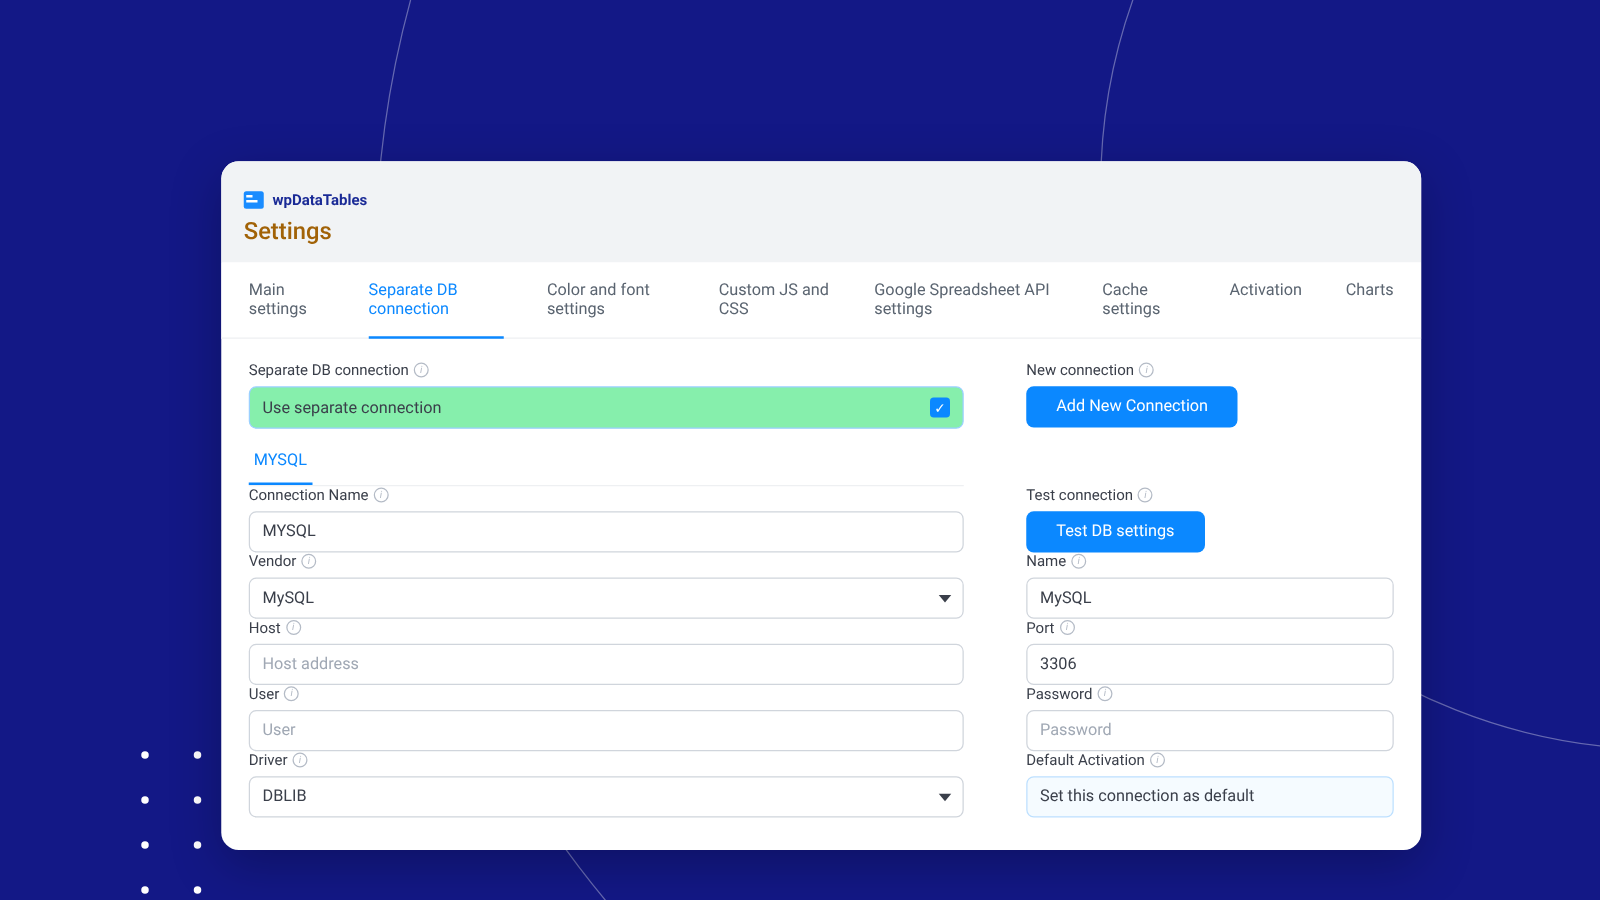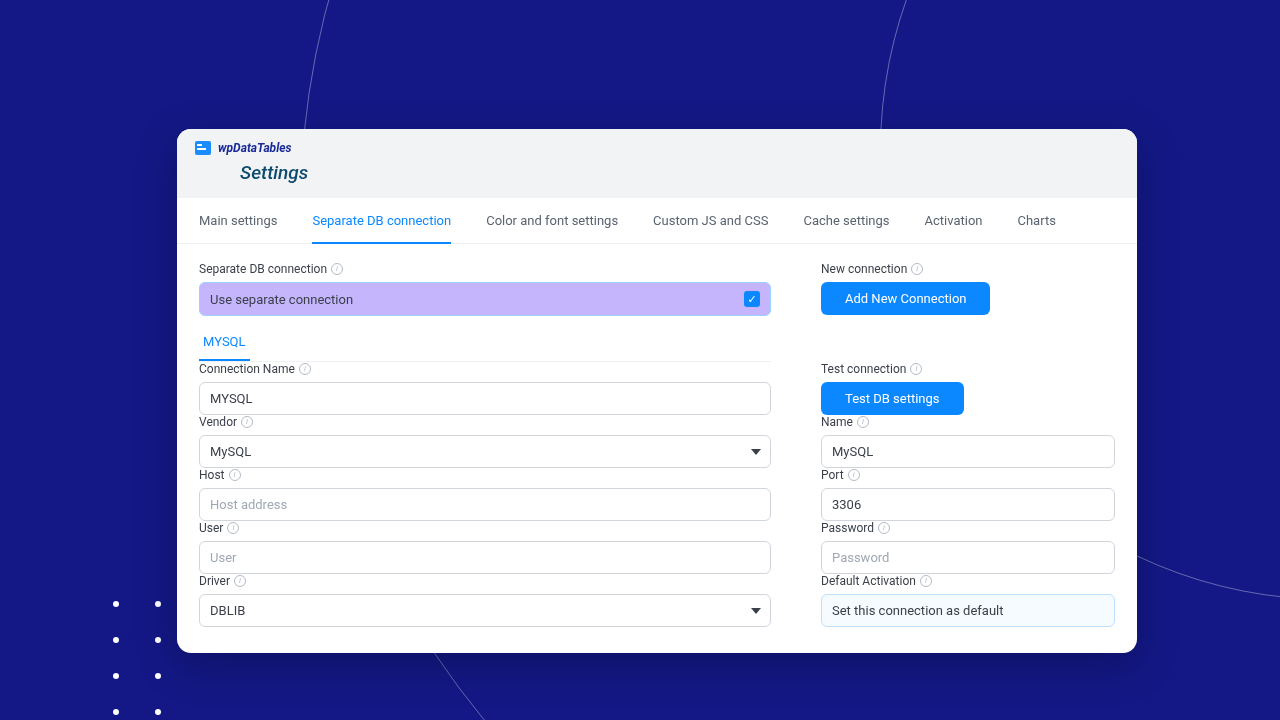--- a/index.html
+++ b/index.html
@@ -47,29 +47,28 @@
     left: 177px;
     top: 129px;
     width: 960px;
     background: #fff;
     border-radius: 14px;
     box-shadow: 0 12px 40px rgba(0,0,0,.25);
     overflow: hidden;
   }
   .hdr {
     background: #f1f3f5;
-    padding: 12px 18px 14px;
-    font-style: italic;
+    padding: 24px 18px 14px;
   }
   .brand { display: flex; align-items: center; gap: 7px; color: #1a2a96; font-size: 12px; font-weight: 700; }
   .brand-icon { width: 16px; height: 14px; background: #1a8cff; position: relative; border-radius: 2px; }
   .brand-icon::before, .brand-icon::after { content: ""; position: absolute; background: #fff; }
   .brand-icon::before { left: 2px; top: 3px; width: 5px; height: 2px; }
   .brand-icon::after  { left: 2px; top: 7px; width: 9px; height: 2px; }
-  .page-title { font-size: 19px; color: #0c4a6e; font-weight: 500; margin-top: 6px; margin-left: 45px; }
+  .page-title { font-size: 19px; color: #a16207; font-weight: 500; margin-top: 6px; }
 
   .tabs {
     display: flex;
     gap: 35px;
     padding: 0 22px;
     border-bottom: 1px solid #eef0f2;
     background: #fff;
   }
   .tab {
     padding: 14px 0;
@@ -110,21 +109,21 @@
     color: #3a3f4a;
     background: #fff;
     outline: none;
   }
   .field::placeholder { color: #a0a8b4; }
 
   .toggle-box {
     display: flex;
     align-items: center;
     justify-content: space-between;
-    background: #c4b5fd;
+    background: #86efac;
     border-color: #9bd0ff;
   }
   .toggle-plain { background: #f5fbff; border-color: #bde0ff; }
   .chk {
     width: 16px; height: 16px; border-radius: 3px; background: #0b88ff;
     display: inline-flex; align-items: center; justify-content: center;
     color: #fff; font-size: 11px; line-height: 1;
   }
 
   .btn {
@@ -186,20 +185,21 @@
       <span>wpDataTables</span>
     </div>
     <div class="page-title">Settings</div>
   </div>
 
   <div class="tabs">
     <div class="tab">Main settings</div>
     <div class="tab active">Separate DB connection</div>
     <div class="tab">Color and font settings</div>
     <div class="tab">Custom JS and CSS</div>
+    <div class="tab">Google Spreadsheet API settings</div>
     <div class="tab">Cache settings</div>
     <div class="tab">Activation</div>
     <div class="tab">Charts</div>
   </div>
 
   <div class="content">
 
     <div class="row">
       <div class="col-l">
         <div class="lbl">

